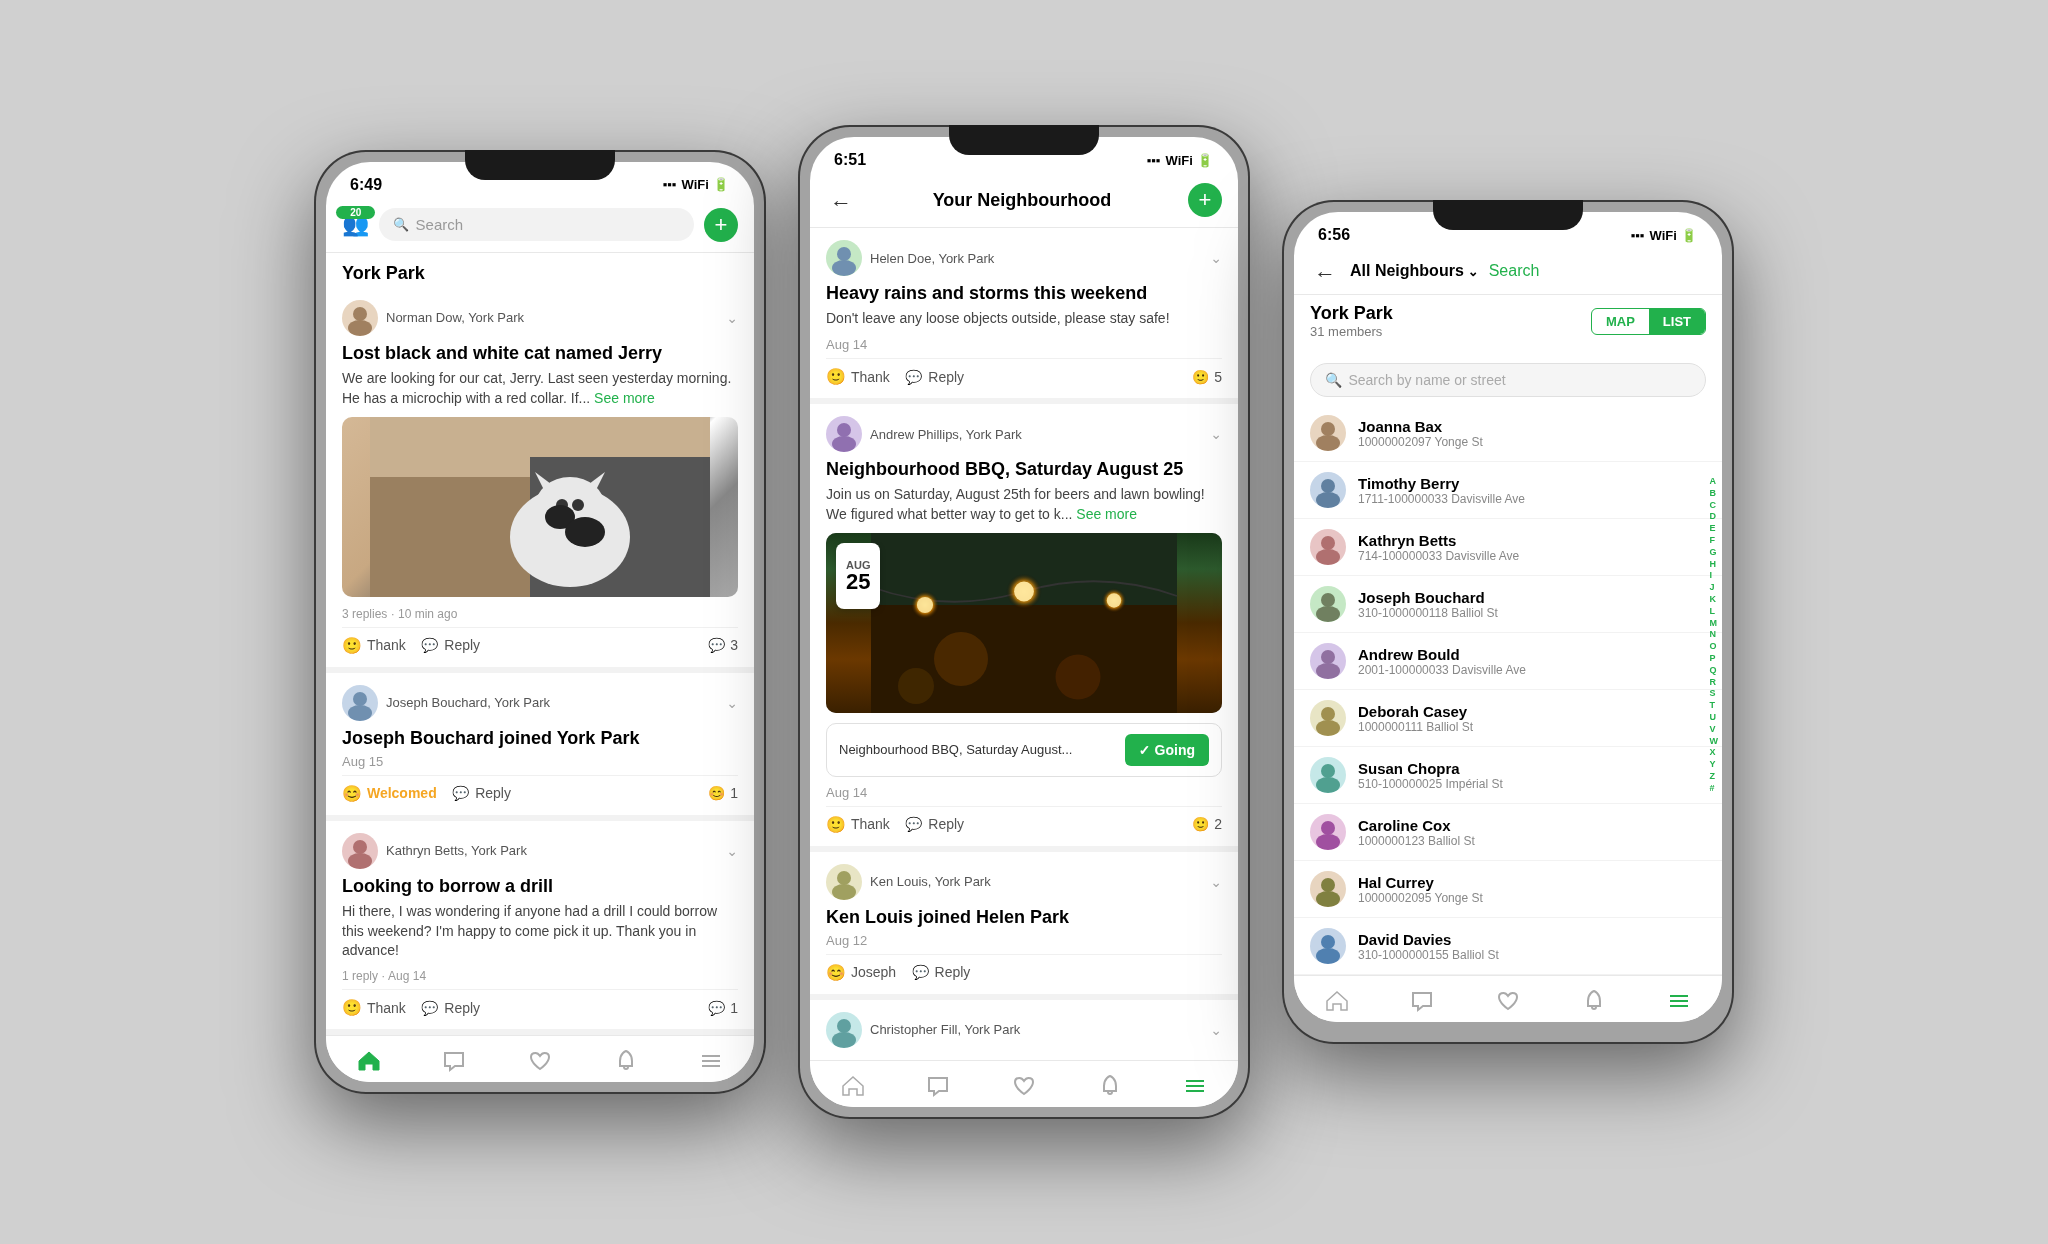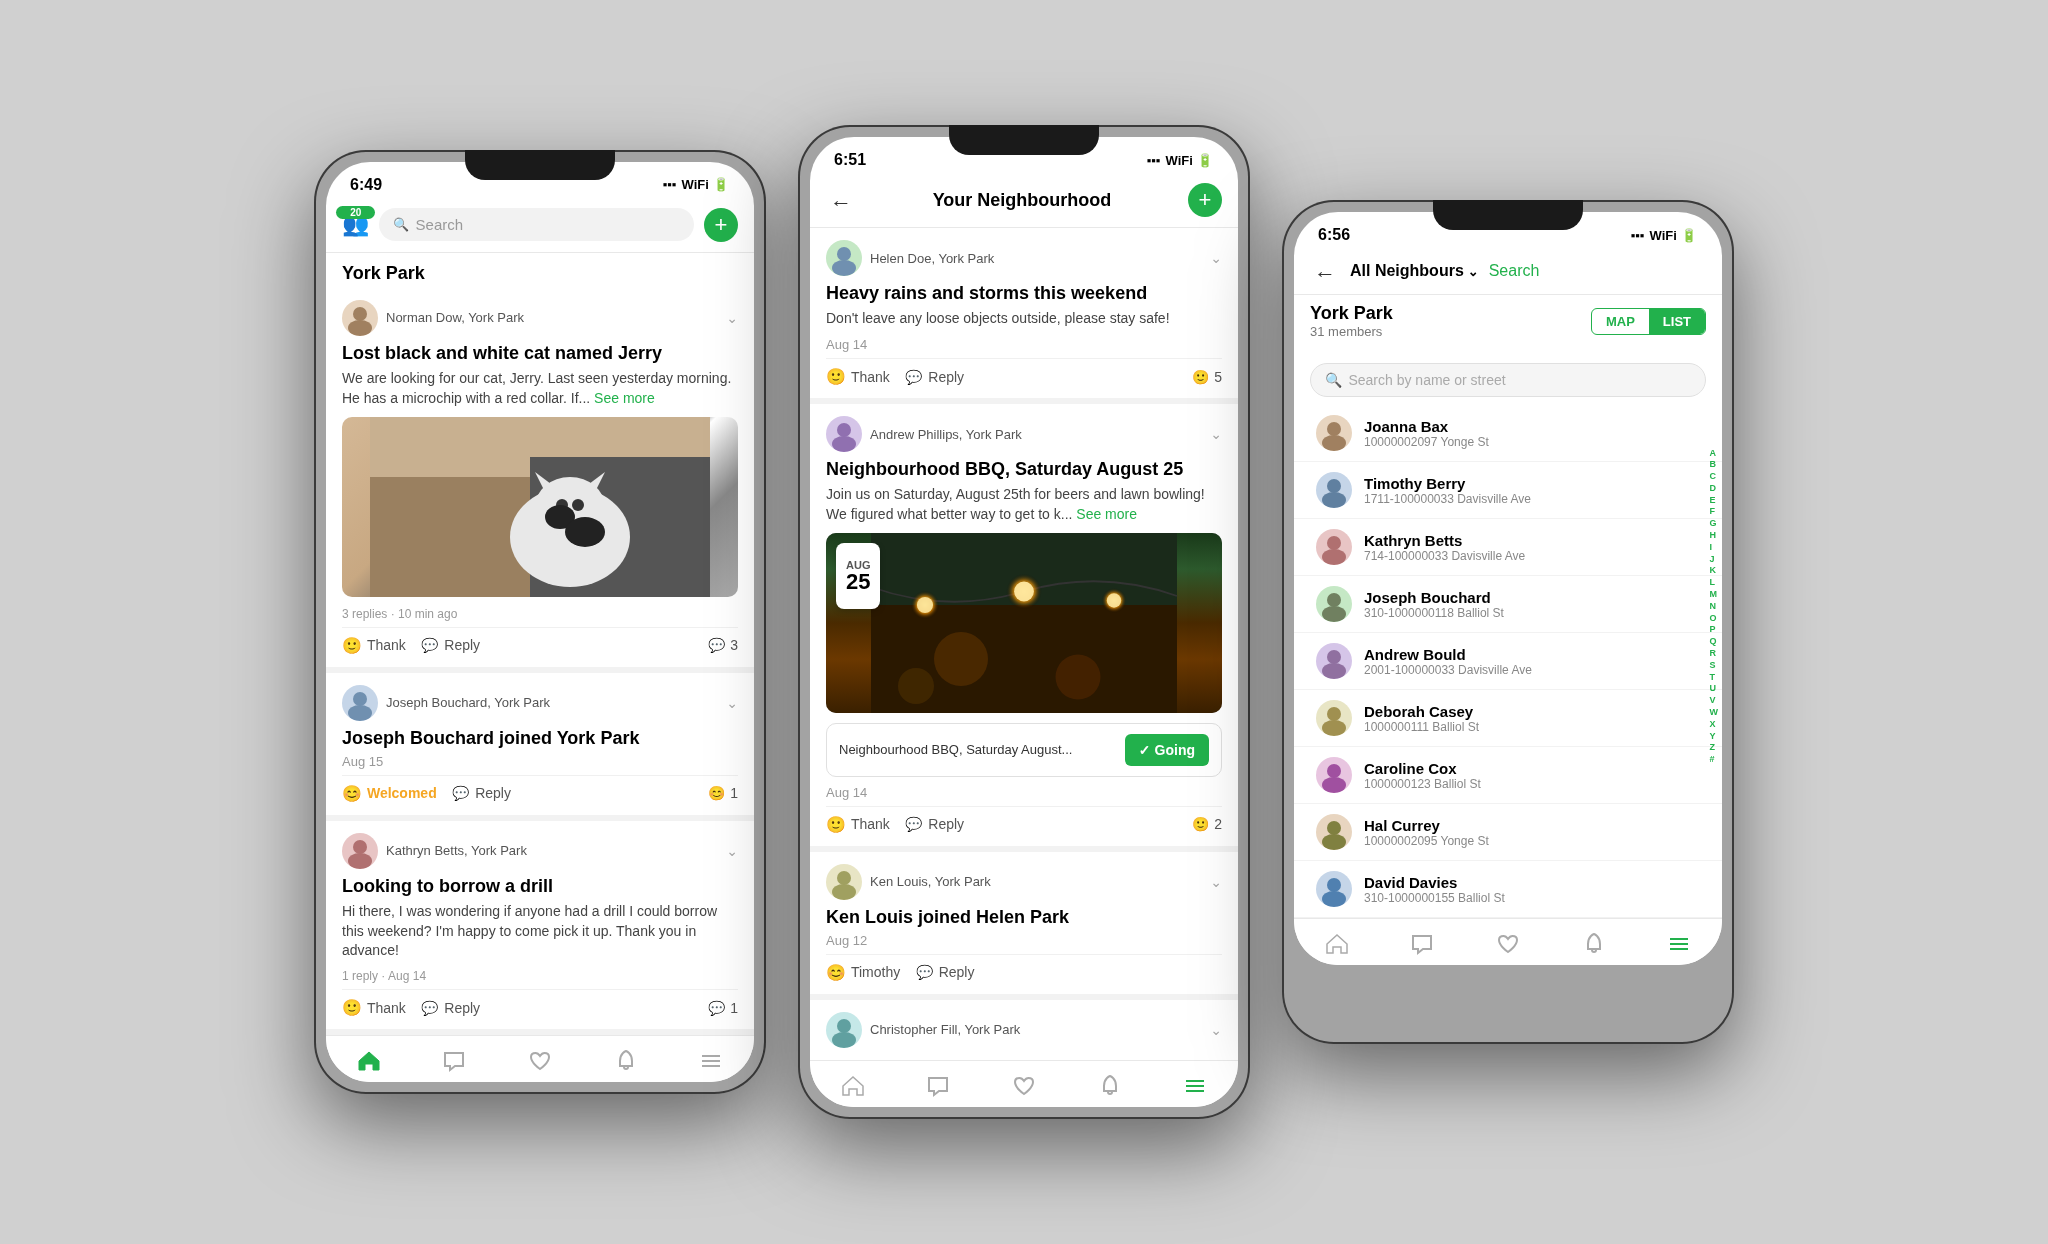--- a/index.html
+++ b/index.html
@@ -347,21 +347,21 @@
       display: flex;
       align-items: center;
       gap: 6px;
       font-size: 14px;
       color: #aaa;
     }
     .neighbour-item {
       display: flex;
       align-items: center;
       gap: 12px;
-      padding: 10px 22px;
+      padding: 10px 16px;
       border-bottom: 1px solid #f2f2f2;
     }
     .neighbour-info { flex: 1; }
     .neighbour-name { font-size: 15px; font-weight: 600; }
     .neighbour-address { font-size: 12px; color: #888; }
 
     
     .alpha-index {
       position: absolute;
       right: 4px;
@@ -742,21 +742,21 @@
             </div>
             <span class="post-author">Ken Louis, York Park</span>
           </div>
           <span class="chevron-down">⌄</span>
         </div>
         <div class="post-title">Ken Louis joined Helen Park</div>
         <div class="post-date">Aug 12</div>
         <div class="post-actions">
           <div class="action-btn">
             <span class="action-emoji">😊</span>
-            <span>Timothy</span>
+            <span>Joseph</span>
           </div>
           <div class="action-btn">
             <span>💬</span>
             <span>Reply</span>
           </div>
         </div>
       </div>
 
       <div class="partial-post">
         <div class="post-header">
@@ -915,20 +915,32 @@
         <div class="neighbour-item">
           <div class="avatar av-6">
             <svg width="36" height="36" viewBox="0 0 36 36">
                 <circle cx="18" cy="14" r="7" fill="#a09050"></circle>
                 <ellipse cx="18" cy="28" rx="12" ry="8" fill="#a09050"></ellipse>
               </svg>
           </div>
           <div class="neighbour-info">
             <div class="neighbour-name">Deborah Casey</div>
             <div class="neighbour-address">1000000111 Balliol St</div>
+          </div>
+        </div>
+        <div class="neighbour-item">
+          <div class="avatar av-7">
+            <svg width="36" height="36" viewBox="0 0 36 36">
+                <circle cx="18" cy="14" r="7" fill="#50a090"></circle>
+                <ellipse cx="18" cy="28" rx="12" ry="8" fill="#50a090"></ellipse>
+              </svg>
+          </div>
+          <div class="neighbour-info">
+            <div class="neighbour-name">Susan Chopra</div>
+            <div class="neighbour-address">510-100000025 Impérial St</div>
           </div>
         </div>
         <div class="neighbour-item">
           <div class="avatar av-8">
             <svg width="36" height="36" viewBox="0 0 36 36">
                 <circle cx="18" cy="14" r="7" fill="#a050a0"></circle>
                 <ellipse cx="18" cy="28" rx="12" ry="8" fill="#a050a0"></ellipse>
               </svg>
           </div>
           <div class="neighbour-info">

